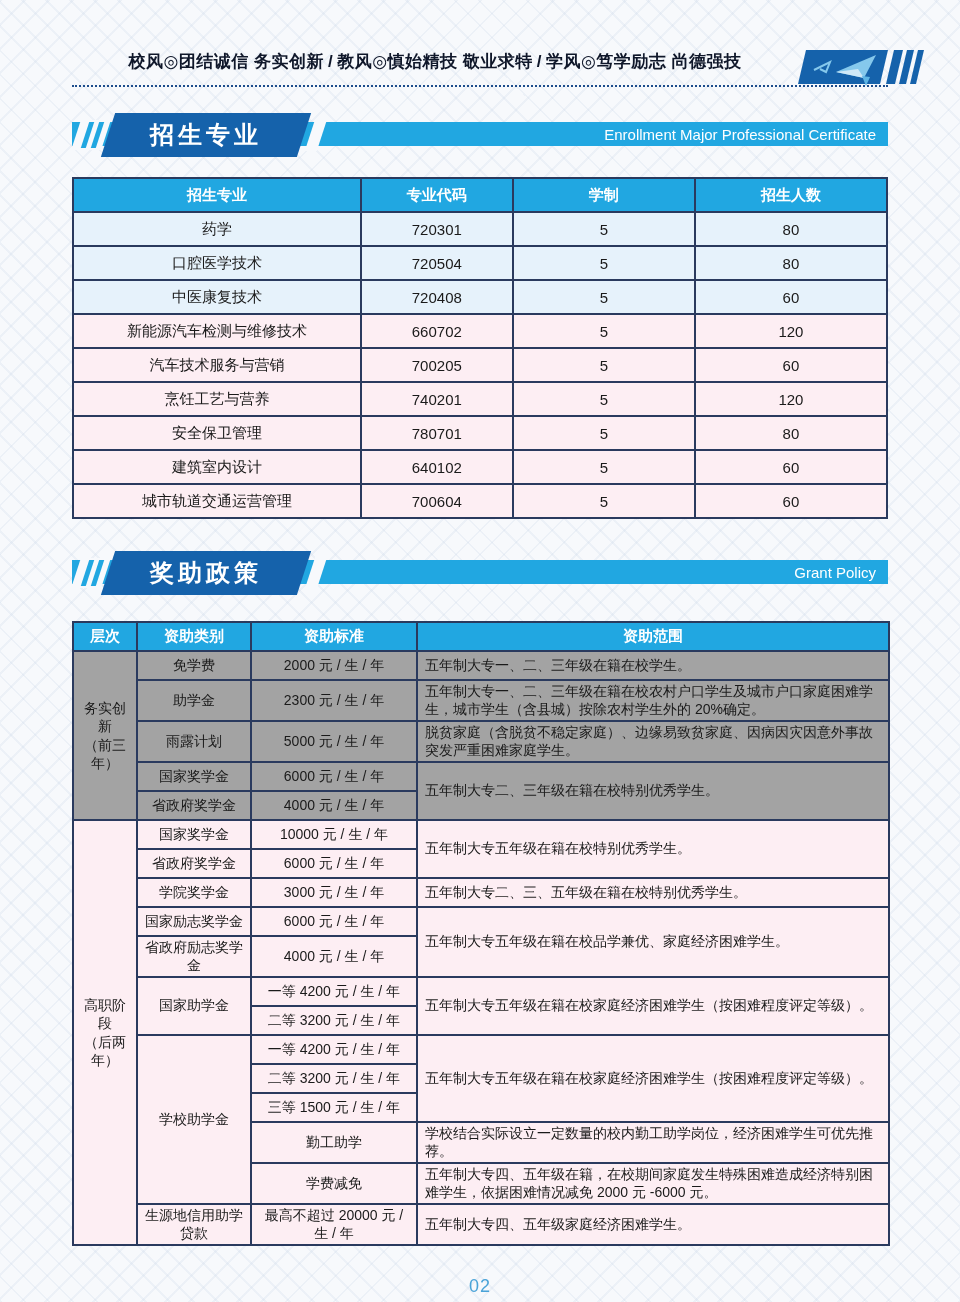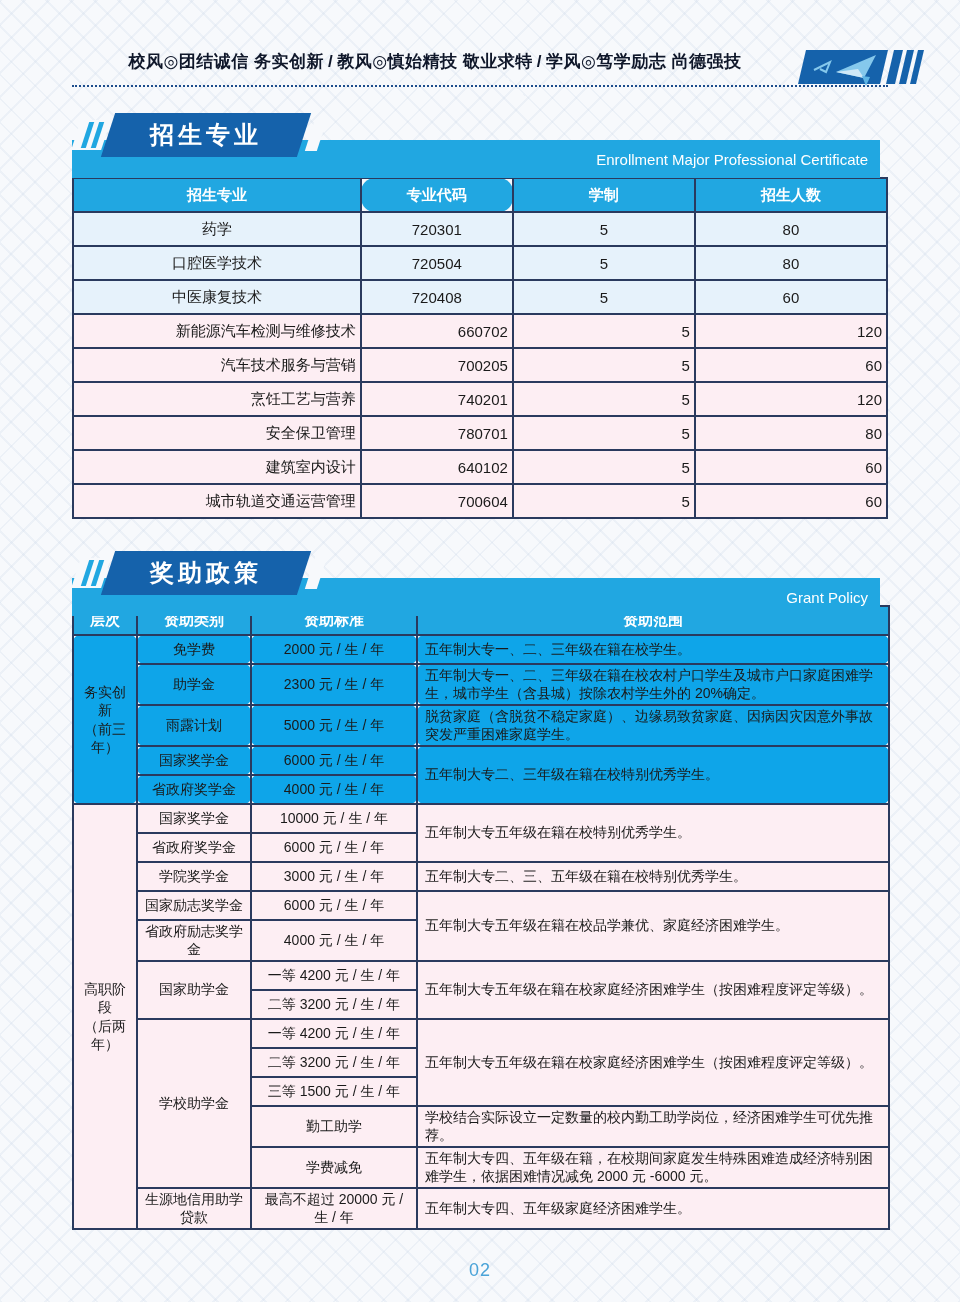--- a/index.html
+++ b/index.html
@@ -32,24 +32,24 @@
   }
   .motto b{font-weight:800;}
   .motto .sep{padding:0 4px;font-weight:800;}
   .badge{
     position:absolute; right:-36px; top:-8px;
   }
 
   
   .banner{position:relative;height:44px;}
   .banner-strip{
-    position:absolute;left:0;right:8px;top:9px;height:38px;
+    position:absolute;left:0;right:0;top:9px;height:24px;
     background:#21a7e1;
     display:flex;align-items:center;justify-content:flex-end;
-    padding:0 12px;box-sizing:border-box;margin-top:18px;
+    padding:0 12px;box-sizing:border-box;
   }
   .banner-sub{color:#fff;font-size:15px;}
   .gap-left{position:absolute;left:4px;top:7px;width:30px;height:30px;background:#f7f9fc;transform:skewX(-18deg);}
   .slash{position:absolute;top:9px;height:26px;width:5px;background:#21a7e1;transform:skewX(-18deg);}
   .slash-a{left:13px;} .slash-b{left:23px;}
   .gap-right{position:absolute;left:238px;top:6px;width:12px;height:32px;background:#f7f9fc;transform:skewX(-18deg);}
   .banner-box{
     position:absolute;left:36px;top:0;width:196px;height:44px;
     background:#1562ab;transform:skewX(-18deg);
     display:flex;align-items:center;justify-content:center;
@@ -57,35 +57,35 @@
   .banner-box span{
     transform:skewX(18deg);
     color:#fff;font-weight:bold;font-size:24px;letter-spacing:4px;
   }
   .mt-banner1{margin-top:26px;}
   .mt-banner2{margin-top:32px;}
 
   
   table{border-collapse:collapse;width:816px;table-layout:fixed;}
   .mt-t1{margin-top:20px;}
-  .mt-t2{margin-top:10px;}
+  .mt-t2{margin-top:26px;}
   th,td{border:2px solid #2a3a5e;text-align:center;vertical-align:middle;padding:2px 4px;box-sizing:border-box;}
   th{
     background:#21a7e1;color:#fff;font-size:15px;font-weight:bold;height:24px;
   }
   td{font-size:15px;color:#1a1a1a;}
   .t1 tr{height:34px;}
   .t1 th:nth-child(1){width:280px;}
-  .t1 th:nth-child(2){width:148px;border-radius:14px;}
+  .t1 th:nth-child(2){width:148px;}
   .t1 th:nth-child(3){width:177px;}
   .t1 th:nth-child(4){width:187px;}
 
   .tone-blue td{background:#e6f2fb;}
-  .tone-pink td{background:#fdeef3;text-align:right;}
-  td.bg-blue{background:#0ea5e9;border-radius:7px;}
+  .tone-pink td{background:#fdeef3;}
+  td.bg-blue{background:#a3a3a3;}
   td.bg-pink{background:#fdeef3;}
 
   .t2 td{font-size:14px;line-height:1.25;}
   .t2 col.c-level{width:64px;}
   .t2 col.c-cat{width:114px;}
   .t2 col.c-std{width:166px;}
   .t2 col.c-scope{width:472px;}
   .t2 td.scope{text-align:left;padding:2px 7px;}
   .t2 tr{height:29px;}
   .t2 tr.h36{height:36px;}

